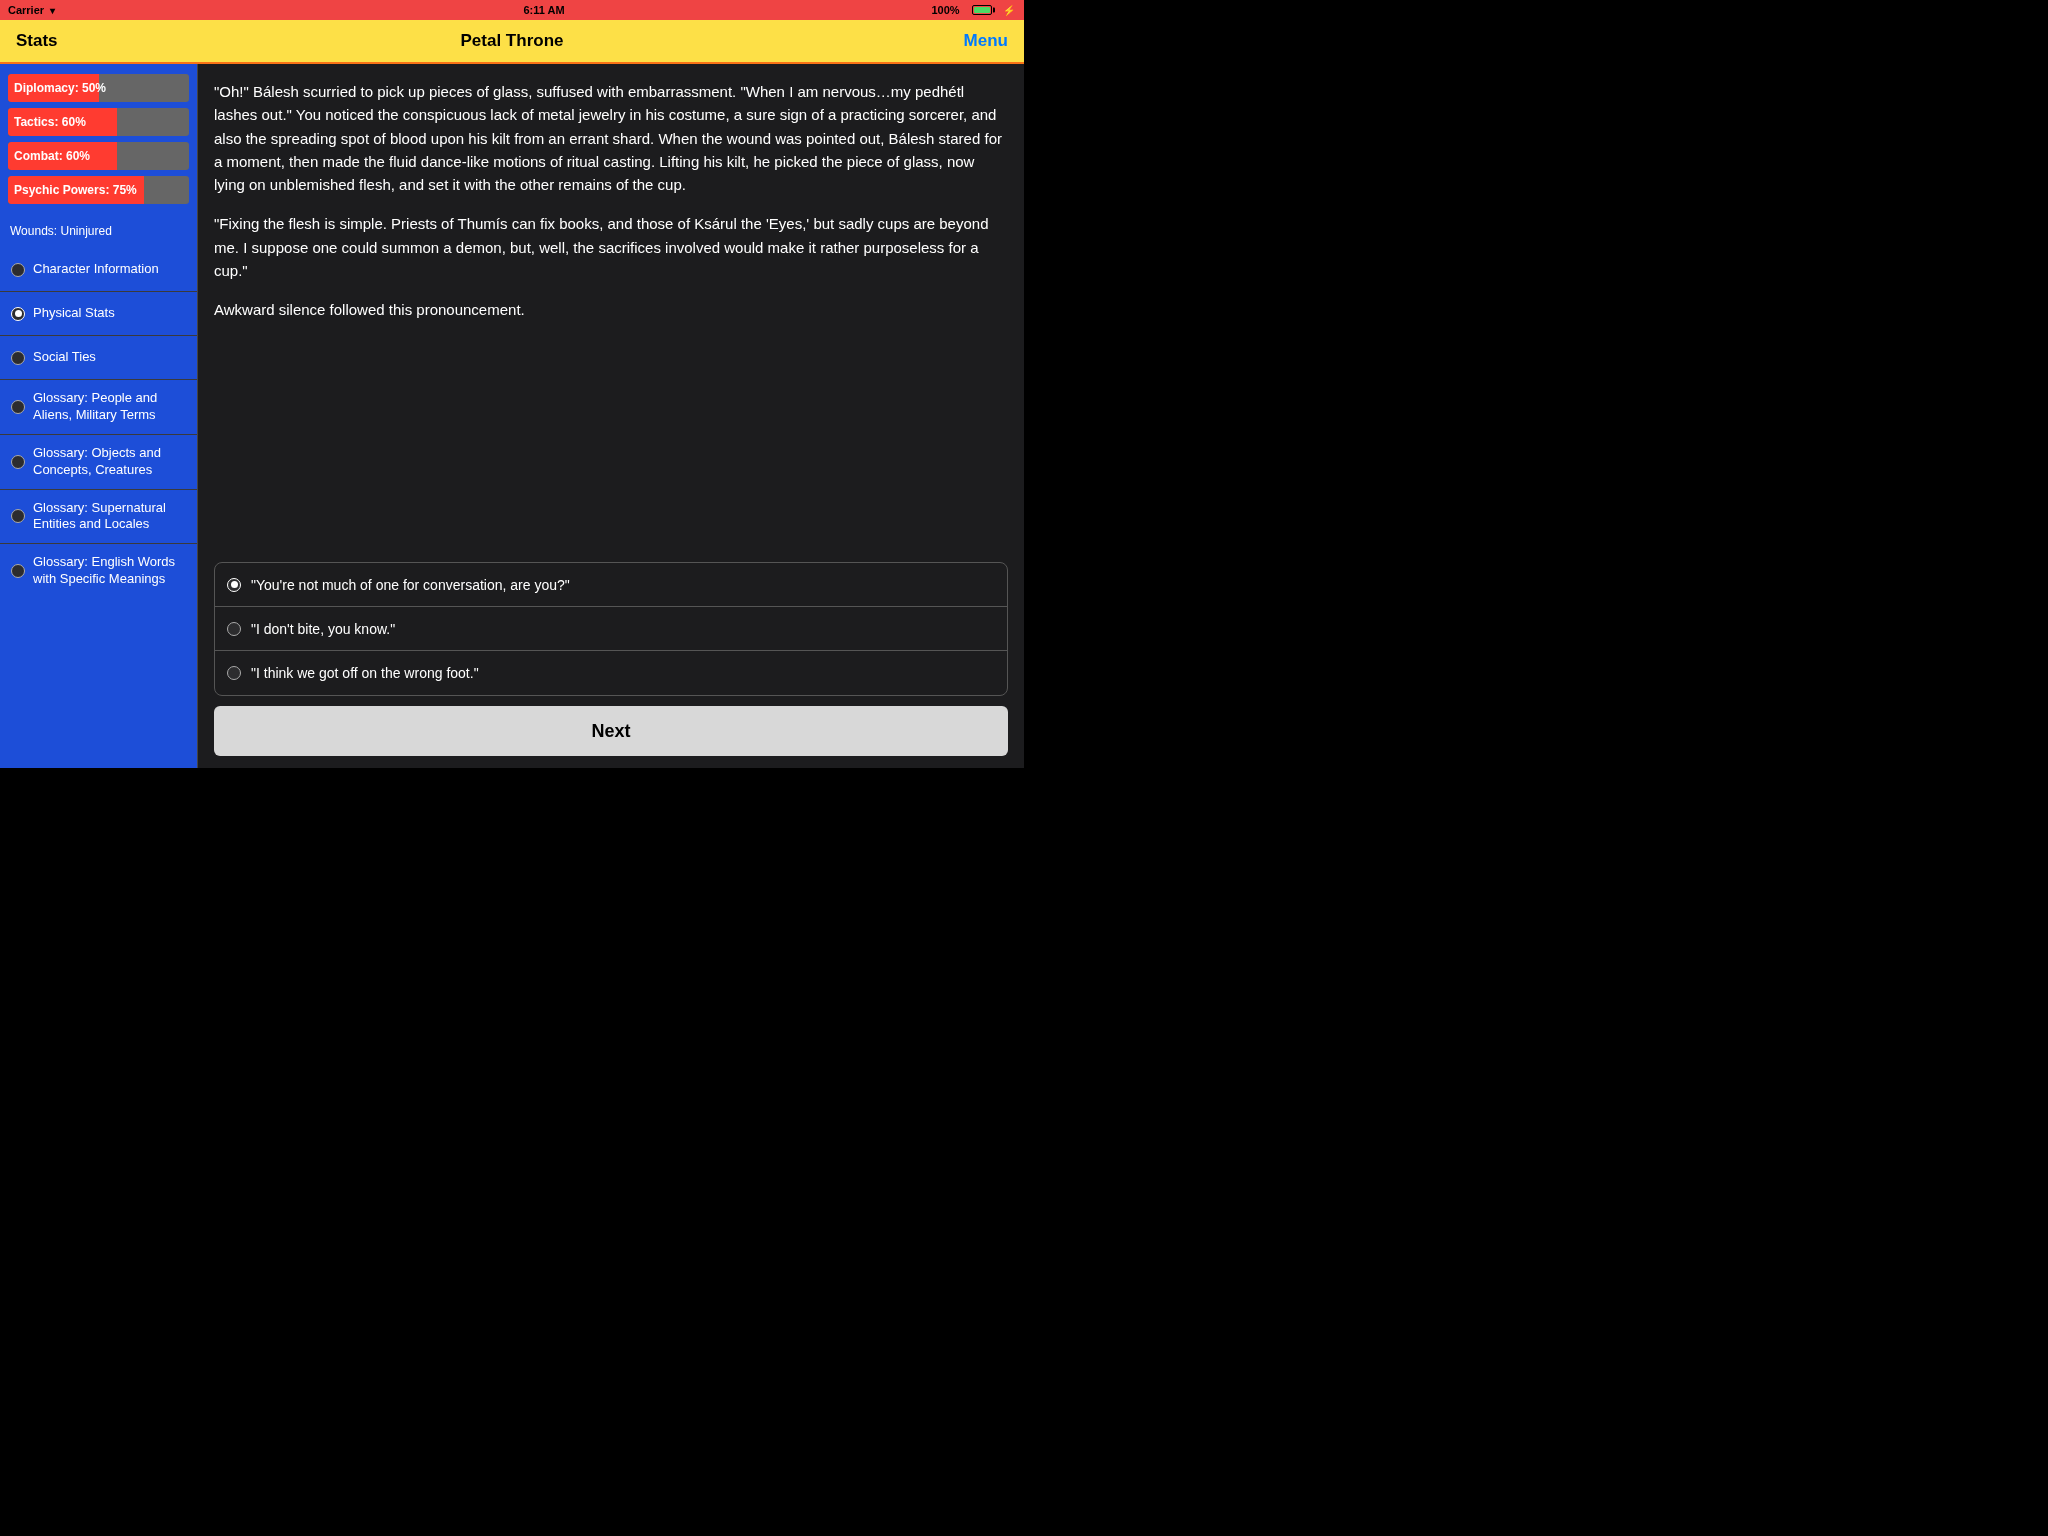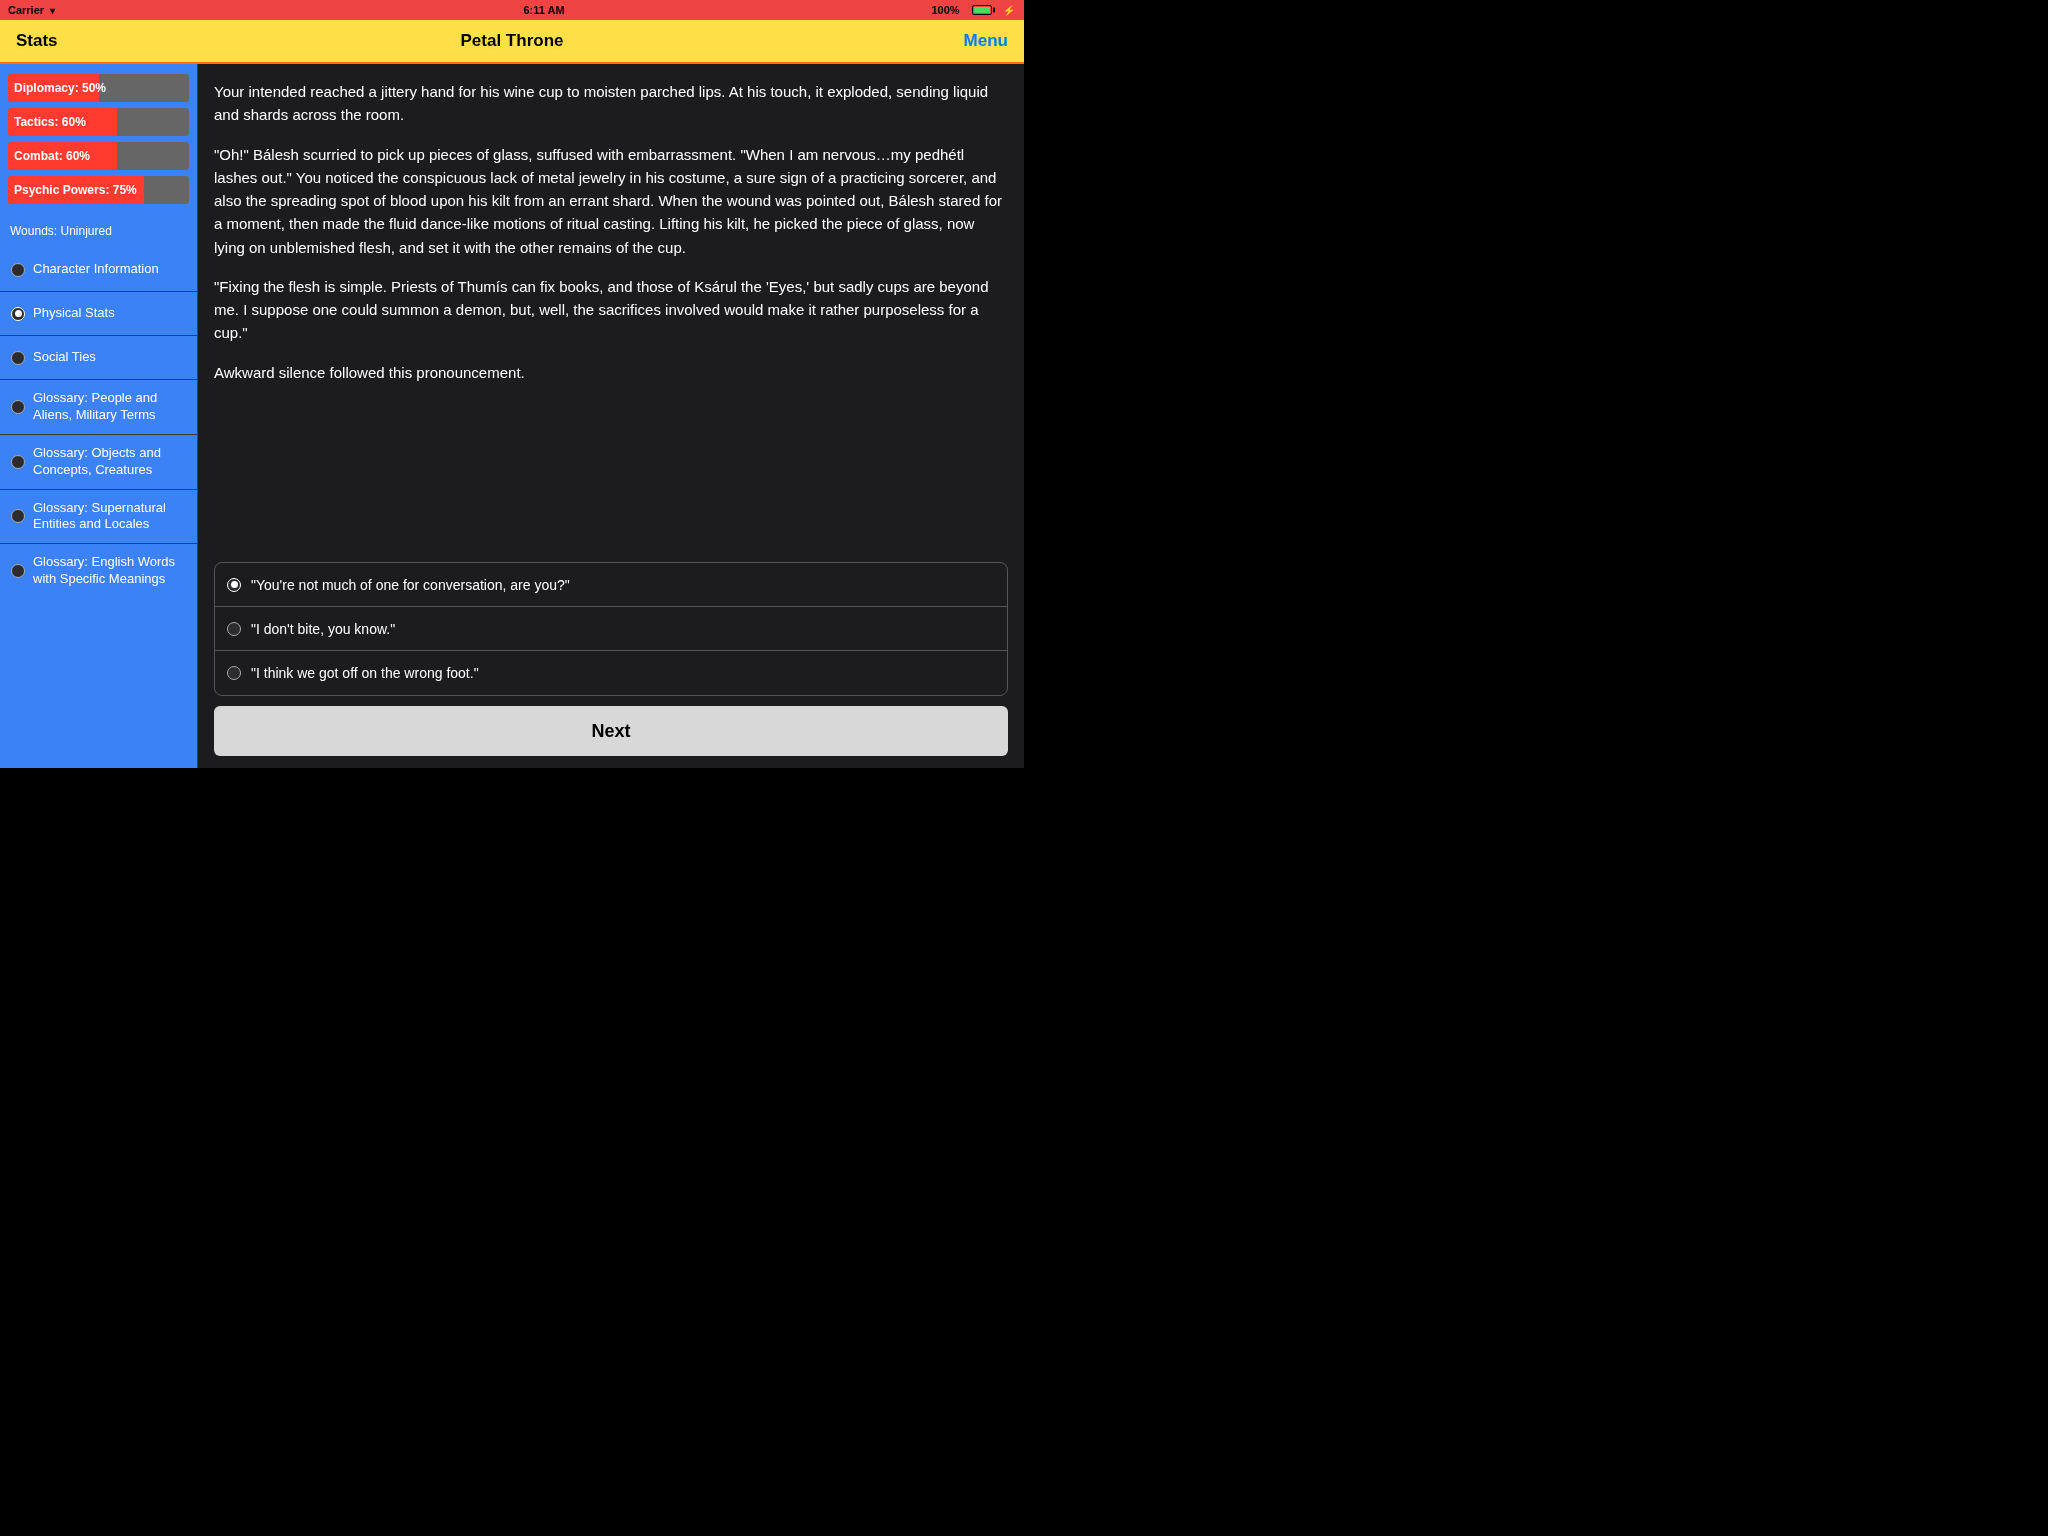--- a/index.html
+++ b/index.html
@@ -107,21 +107,21 @@
       top: 64px;
       left: 0;
       right: 0;
       bottom: 0;
       display: flex;
     }
 
     
     .left-panel {
       width: 198px;
-      background: #3b82f6;
+      background: #1d4ed8;
       border-right: 1px solid #444;
       display: flex;
       flex-direction: column;
       overflow-y: auto;
     }
 
     .stats-section {
       padding: 10px 0 8px 0;
     }
 
@@ -359,21 +359,20 @@
         <div class="menu-item">
     <div class="radio-btn"></div>
     <span class="menu-item-label">Glossary: English Words with Specific Meanings</span>
   </div>
       </div>
   </div>
 
   <div class="right-panel">
     <div class="story-text">
 
-    <p class="story-paragraph">Your intended reached a jittery hand for his wine cup to moisten parched lips. At his touch, it exploded, sending liquid and shards across the room.</p>
         <p class="story-paragraph">"Oh!" Bálesh scurried to pick up pieces of glass, suffused with embarrassment. "When I am nervous…my pedhétl lashes out." You noticed the conspicuous lack of metal jewelry in his costume, a sure sign of a practicing sorcerer, and also the spreading spot of blood upon his kilt from an errant shard. When the wound was pointed out, Bálesh stared for a moment, then made the fluid dance-like motions of ritual casting. Lifting his kilt, he picked the piece of glass, now lying on unblemished flesh, and set it with the other remains of the cup.</p>
         <p class="story-paragraph">"Fixing the flesh is simple. Priests of Thumís can fix books, and those of Ksárul the 'Eyes,' but sadly cups are beyond me. I suppose one could summon a demon, but, well, the sacrifices involved would make it rather purposeless for a cup."</p>
         <p class="story-paragraph">Awkward silence followed this pronouncement.</p>
       </div>
     <div class="choices-section">
 
     <div class="choice-item">
     <div class="choice-radio selected"></div>
     <span class="choice-text">"You're not much of one for conversation, are you?"</span>
   </div>

